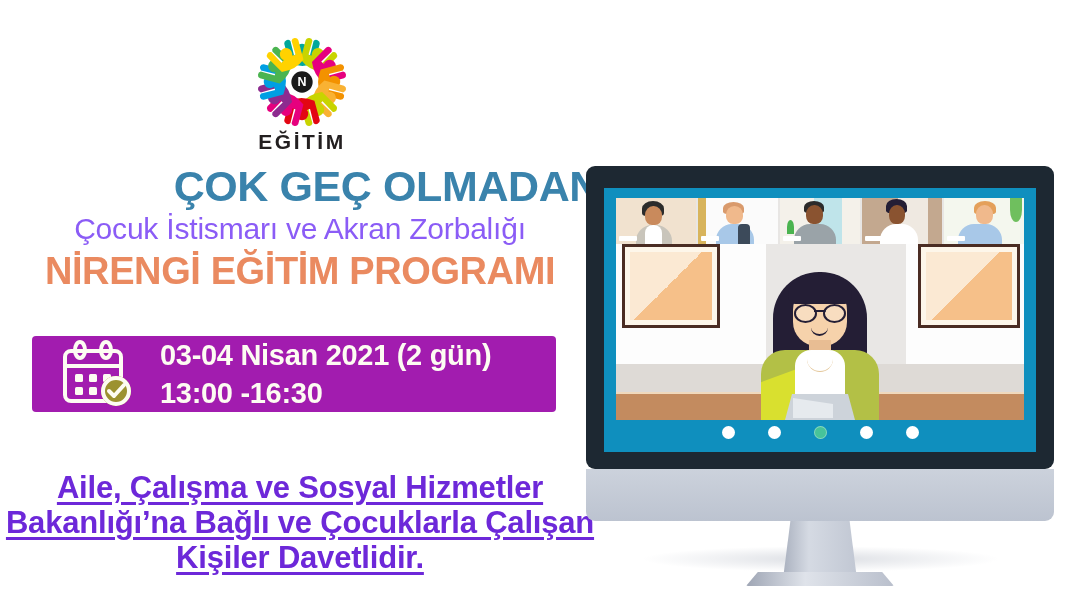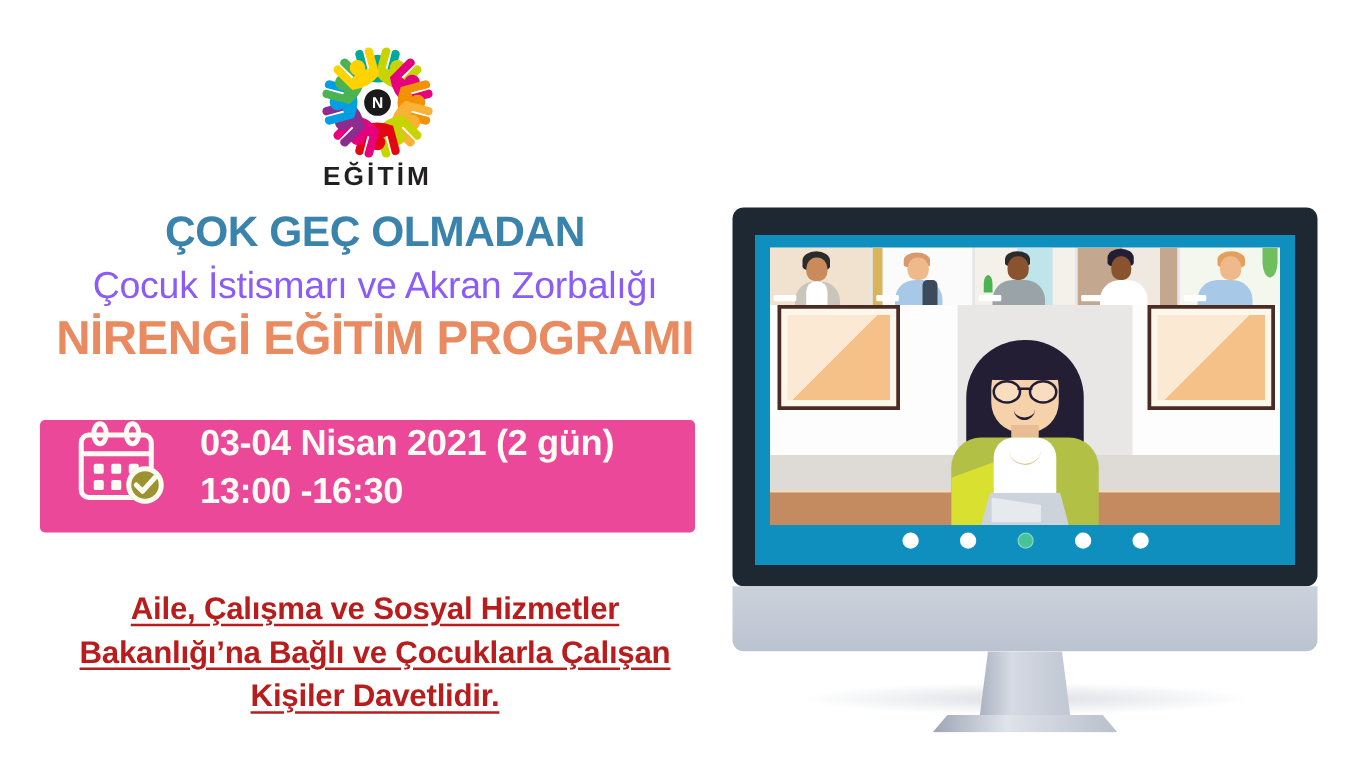--- a/index.html
+++ b/index.html
@@ -29,59 +29,60 @@
     font-size:21px;font-weight:bold;letter-spacing:2.5px;
     color:#231f20;
     font-family:"Liberation Sans", sans-serif;
   }
 
   
   .headline{
     position:absolute;left:0;top:163px;width:600px;text-align:center;
   }
   .hl1{
-    font-size:34px;font-weight:bold;color:#3a83ac;
+    font-size:43px;font-weight:bold;color:#3a83ac;
     letter-spacing:-0.4px;line-height:46px;
     white-space:nowrap;
+    text-align:right;
   }
   .hl2{
     font-size:30px;font-weight:normal;color:#8b5cf6;
     letter-spacing:-0.2px;line-height:40px;
     white-space:nowrap;
   }
   .hl3{
     font-size:38px;font-weight:bold;color:#ea8a60;
     letter-spacing:-0.4px;line-height:44px;
     white-space:nowrap;
   }
 
   
   .date-banner{
-    position:absolute;left:32px;top:336px;width:524px;height:90px;
-    background:#ec4899;border-radius:4px;
-    display:flex;align-items:flex-start;
+    position:absolute;left:32px;top:336px;width:524px;height:76px;
+    background:#a21caf;border-radius:4px;
+    display:flex;align-items:center;
   }
   .cal-icon{
     width:78px;height:70px;margin-left:28px;flex:0 0 auto;
   }
   .date-lines{
     margin-left:22px;color:#fdfcf2;
   }
   .date-line{
     font-size:29px;font-weight:bold;line-height:38px;white-space:nowrap;
     letter-spacing:-0.3px;
   }
 
   
   .footer-text{
     position:absolute;left:0;top:470px;width:600px;text-align:center;
   }
   .ft-line{
     display:inline-block;
-    font-size:25px;font-weight:bold;color:#b91c1c;
+    font-size:31px;font-weight:bold;color:#6d28d9;
     line-height:35px;
     text-decoration:underline;
     text-underline-offset:4px;
     letter-spacing:-0.2px;
     white-space:nowrap;
   }
 
   
   .monitor{
     position:absolute;left:586px;top:166px;width:470px;height:430px;

